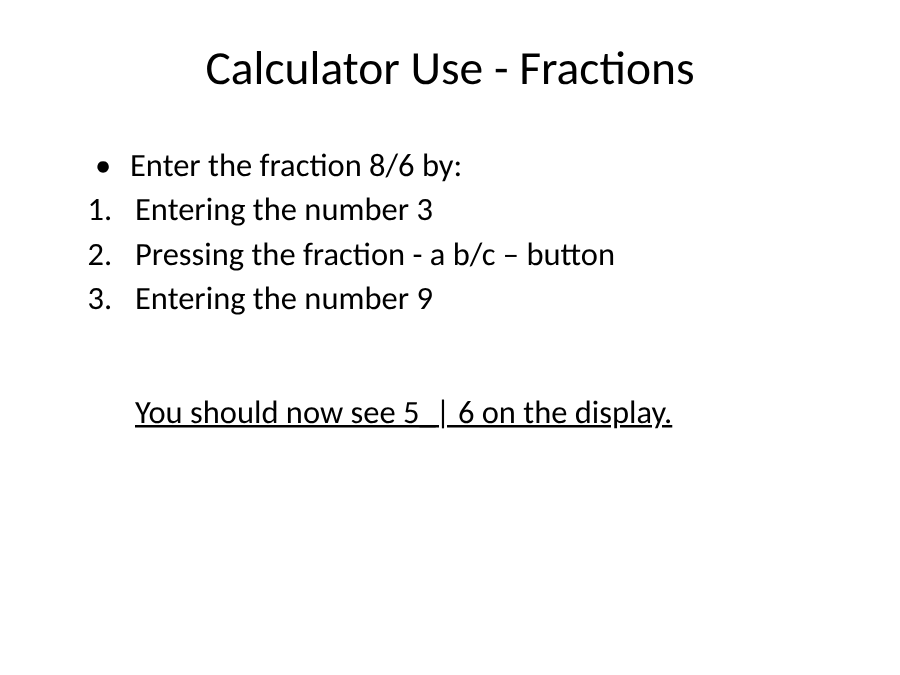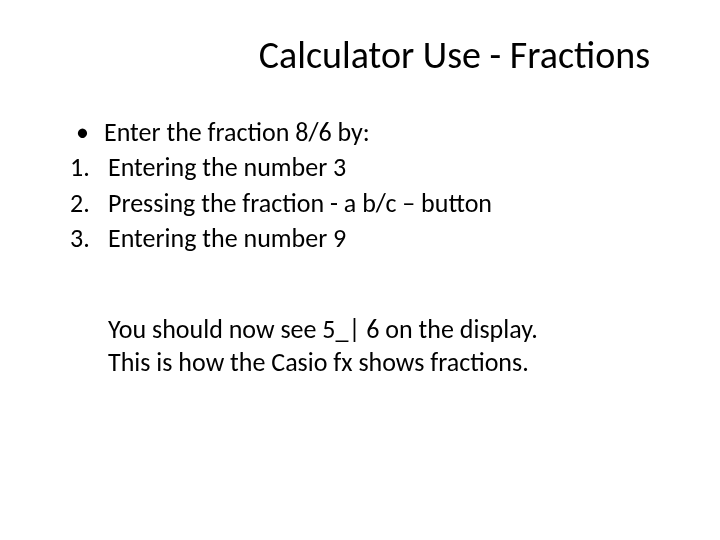--- a/index.html
+++ b/index.html
@@ -12,21 +12,21 @@
       height: 540px;
       background: #ffffff;
       font-family: Calibri, 'Segoe UI', Arial, sans-serif;
       color: #000000;
       padding: 40px 70px 40px 70px;
       overflow: hidden;
     }
     .title {
       font-size: 38px;
       font-weight: 400;
-      text-align: right;
+      text-align: center;
       margin-bottom: 38px;
       margin-top: -8px;
     }
     .content {
       font-size: 26px;
       line-height: 1.28;
     }
     .bullet-item {
       display: flex;
       margin-bottom: 2px;
@@ -49,20 +49,21 @@
       flex-shrink: 0;
       text-align: left;
     }
     .number-text {
       flex: 1;
     }
     .paragraph {
       margin-top: 58px;
       margin-left: 38px;
       padding-right: 10px;
+      text-decoration: underline;
     }
   </style>
 </head>
 <body>
 
 <div class="title">Calculator Use - Fractions</div>
 
 <div class="content">
 
   <div class="bullet-item">
@@ -80,16 +81,15 @@
     <div class="number-text">Pressing the fraction  - a b/c – button</div>
   </div>
 
   <div class="numbered-item">
     <div class="number-marker">3.</div>
     <div class="number-text">Entering the number 9</div>
   </div>
 
   <div class="paragraph">
     <div>You should now see 5_| 6  on the display.</div>
-    <div>This is how the Casio fx shows fractions.</div>
   </div>
 
 </div>
 
 </body></html>

